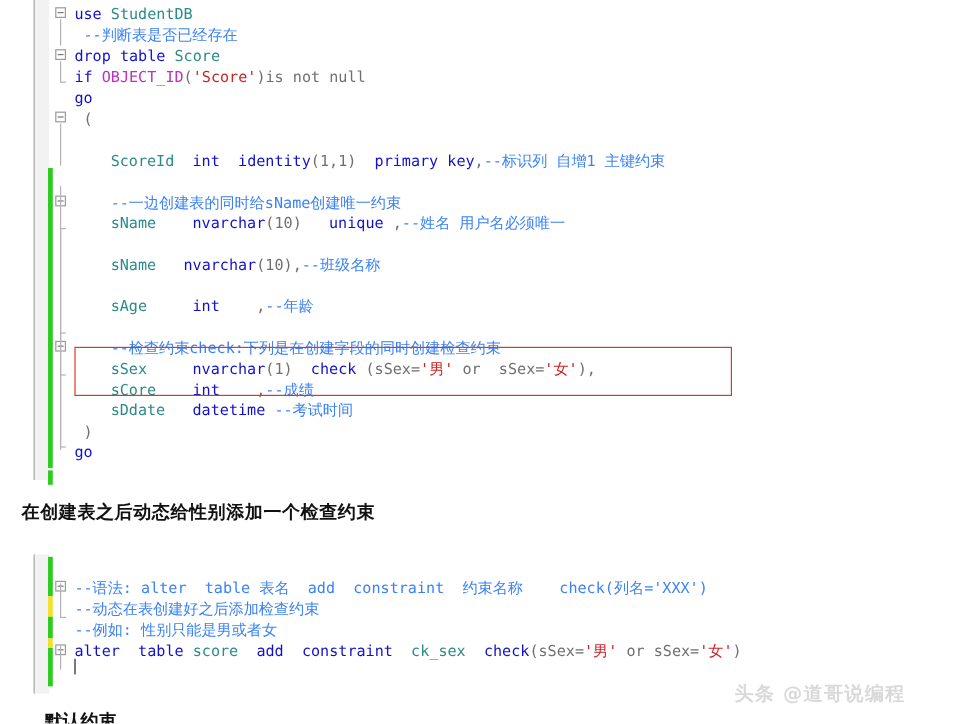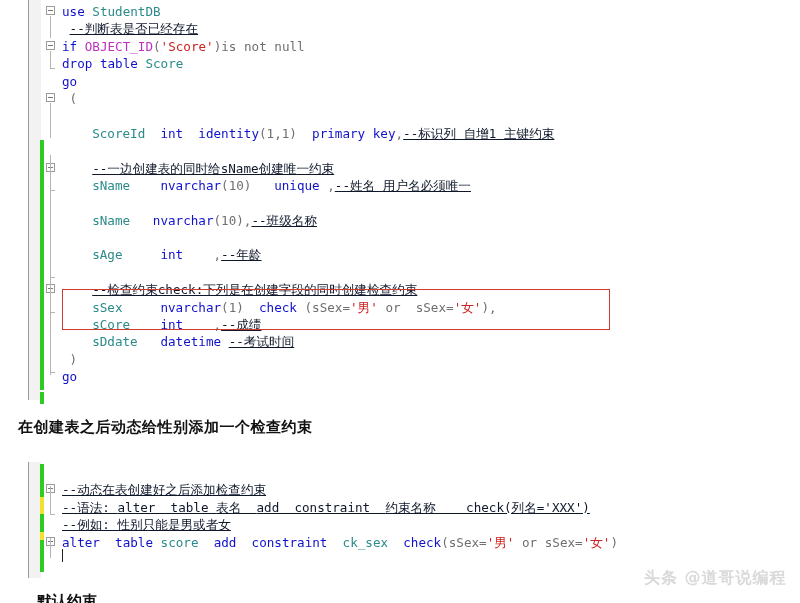--- a/index.html
+++ b/index.html
@@ -101,21 +101,21 @@
   }
   .line {
     height: 17.4px;
     white-space: pre;
   }
 
   
   .kw       { color: #1111cc; }          
   .ident    { color: #2b8a8a; }          
   .plain    { color: #6f6f6f; }          
-  .cmt      { color: #0f172a; text-decoration: underline; }          
+  .cmt      { color: #3b82f6; }          
   .str      { color: #cc2222; }          
   .fn       { color: #c030c0; }
 
   
   .redbox {
     position: absolute;
     border: 1.6px solid #d23b2e;
     box-sizing: border-box;
     pointer-events: none;
   }
@@ -179,22 +179,22 @@
       <div class="guide" style="left: 22px; top: 155px; height: 215px;"></div>
       <div class="guide-tick" style="left: 22px; top: 190px; width: 5px;"></div>
       <div class="guide-tick" style="left: 22px; top: 277px; width: 5px;"></div>
       <div class="guide-tick" style="left: 22px; top: 312px; width: 5px;"></div>
       <div class="guide" style="left: 22px; top: 190px; height: 185px;"></div>
       <div class="guide-end" style="left: 22px; top: 372px;"></div>
     </div>
   <div class="code-area" id="top-code" style="top: 3px;">
       <div class="line" style="padding-left: 0px;"><span class="kw">use </span><span class="ident">StudentDB</span></div>
       <div class="line" style="padding-left: 7.55px;"><span class="cmt">--判断表是否已经存在</span></div>
+      <div class="line" style="padding-left: 0px;"><span class="kw">drop </span><span class="kw">table </span><span class="ident">Score</span></div>
       <div class="line" style="padding-left: 0px;"><span class="kw">if </span><span class="fn">OBJECT_ID</span><span class="plain">(</span><span class="str">'Score'</span><span class="plain">)is not null</span></div>
-      <div class="line" style="padding-left: 0px;"><span class="kw">drop </span><span class="kw">table </span><span class="ident">Score</span></div>
       <div class="line" style="padding-left: 0px;"><span class="kw">go</span></div>
       <div class="line" style="padding-left: 7.55px;"><span class="plain">(</span></div>
       <div class="line" style="padding-left: 0px;">&nbsp;</div>
       <div class="line" style="padding-left: 30.2px;"><span class="ident">ScoreId  </span><span class="kw">int  </span><span class="kw">identity</span><span class="plain">(1,1)  </span><span class="kw">primary key</span><span class="plain">,</span><span class="cmt">--标识列 自增1 主键约束</span></div>
       <div class="line" style="padding-left: 0px;">&nbsp;</div>
       <div class="line" style="padding-left: 30.2px;"><span class="cmt">--一边创建表的同时给sName创建唯一约束</span></div>
       <div class="line" style="padding-left: 30.2px;"><span class="ident">sName    </span><span class="kw">nvarchar</span><span class="plain">(10)   </span><span class="kw">unique </span><span class="plain">,</span><span class="cmt">--姓名 用户名必须唯一</span></div>
       <div class="line" style="padding-left: 0px;">&nbsp;</div>
       <div class="line" style="padding-left: 30.2px;"><span class="ident">sName   </span><span class="kw">nvarchar</span><span class="plain">(10),</span><span class="cmt">--班级名称</span></div>
       <div class="line" style="padding-left: 0px;">&nbsp;</div>
@@ -221,31 +221,31 @@
   <div class="gutter">
     <div class="gutter-strip"></div>
   <div class="fold" style="left: 18px; top: 22.4px;"></div>
       <div class="fold" style="left: 18px; top: 74.6px;"></div>
       <div class="guide" style="left: 22px; top: 24px; height: 28px;"></div>
       <div class="guide-end" style="left: 22px; top: 52px;"></div>
       <div class="guide" style="left: 22px; top: 76px; height: 20px;"></div>
     </div>
   <div class="code-area" id="bottom-code" style="top: 2px;">
       <div class="line" style="padding-left: 0px;">&nbsp;</div>
+      <div class="line" style="padding-left: 0px;"><span class="cmt">--语法: </span><span class="cmt">alter  table </span><span class="cmt">表名  </span><span class="cmt">add  constraint  </span><span class="cmt">约束名称    </span><span class="cmt">check(列名='XXX')</span></div>
       <div class="line" style="padding-left: 0px;"><span class="cmt">--动态在表创建好之后添加检查约束</span></div>
-      <div class="line" style="padding-left: 0px;"><span class="cmt">--语法: </span><span class="cmt">alter  table </span><span class="cmt">表名  </span><span class="cmt">add  constraint  </span><span class="cmt">约束名称    </span><span class="cmt">check(列名='XXX')</span></div>
       <div class="line" style="padding-left: 0px;"><span class="cmt">--例如: 性别只能是男或者女</span></div>
       <div class="line" style="padding-left: 0px;"><span class="kw">alter  </span><span class="kw">table </span><span class="ident">score  </span><span class="kw">add  </span><span class="kw">constraint  </span><span class="ident">ck_sex  </span><span class="kw">check</span><span class="plain">(sSex=</span><span class="str">'男'</span><span class="plain"> or sSex=</span><span class="str">'女'</span><span class="plain">)</span></div>
       <div class="line" style="padding-left: 0px;">&nbsp;</div>
     </div>
 </div>
 
 <div class="track green" style="left:40px; top:464px; width:4px; height:33px;"></div>
 <div class="track yellow" style="left:40px; top:497px; width:4px; height:17px;"></div>
 <div class="track green" style="left:40px; top:514px; width:4px; height:18px;"></div>
 <div class="track yellow" style="left:40px; top:532px; width:4px; height:8px;"></div>
 <div class="track green" style="left:40px; top:540px; width:4px; height:32px;"></div>
 
 <div class="caret" style="left:62px; top:549px; height:13px;"></div>
 
-<div class="watermark" style="left:644px; top:568px;">头条 @道哥说编程</div>
+<div class="watermark" style="left:612px; top:568px;">头条 @道哥说编程</div>
 
 <div class="clipped-heading" style="left:37px; top:592px; width:140px; height:11px;">默认约束</div>
 
 </body></html>

